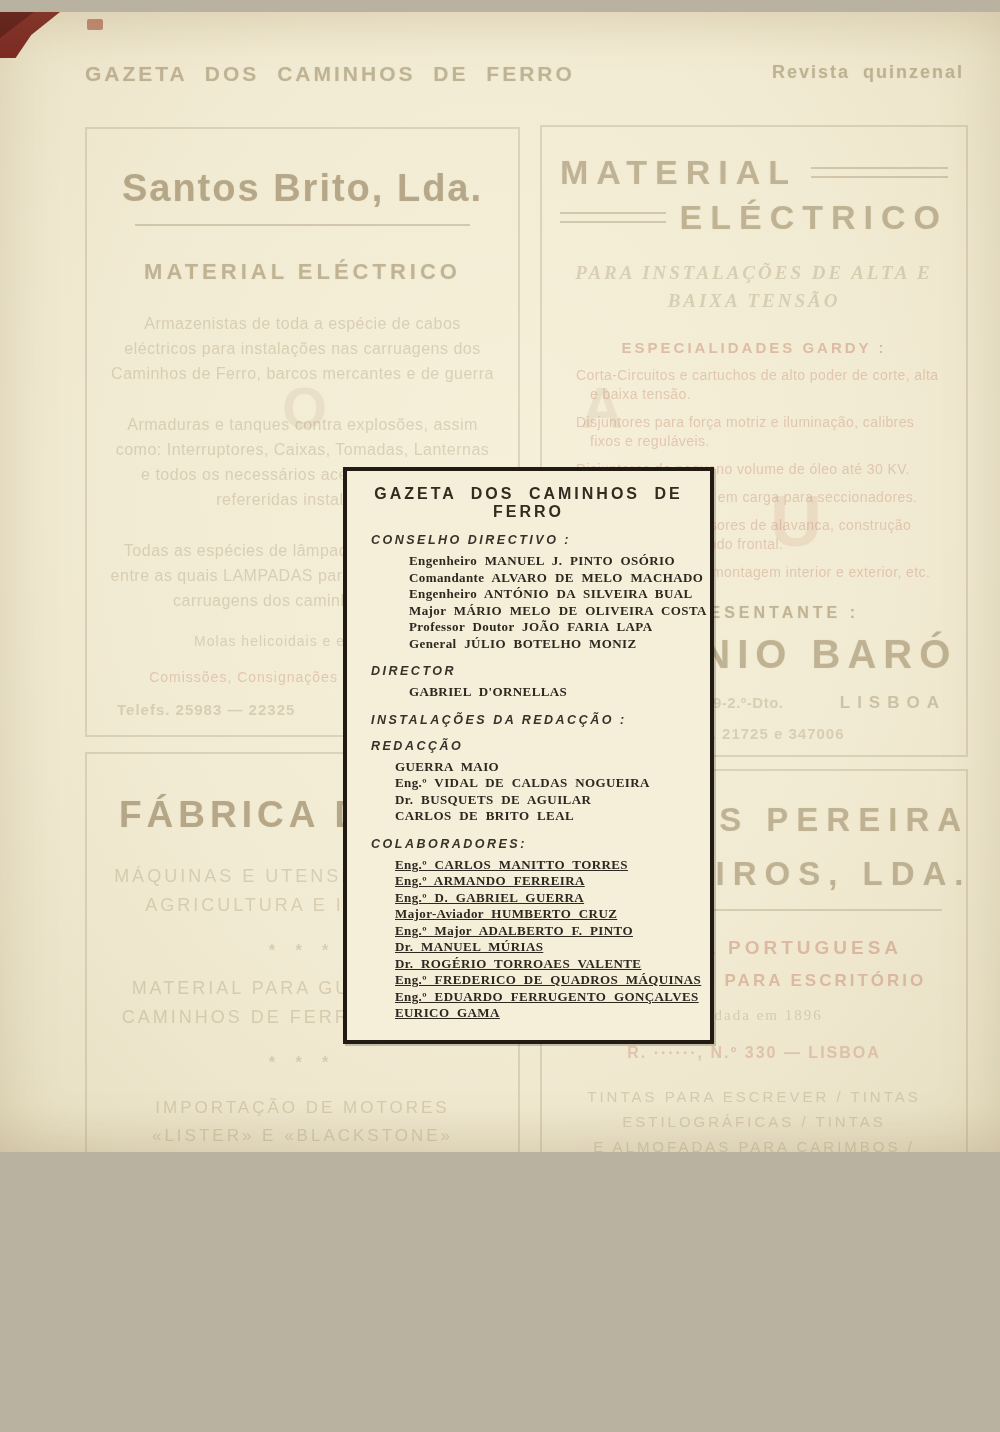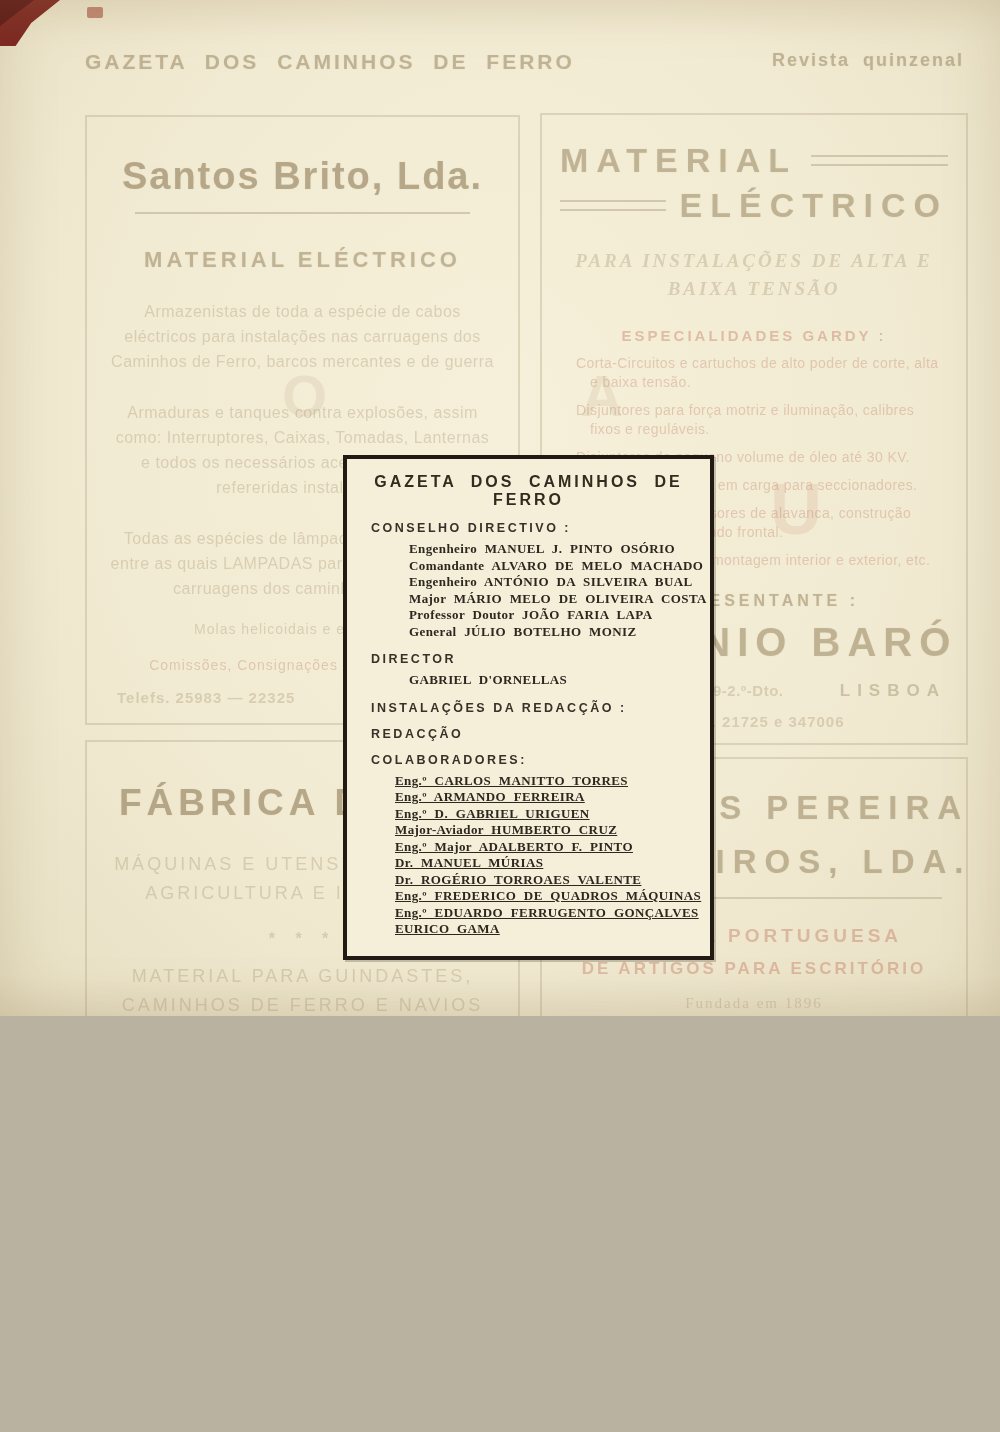--- a/index.html
+++ b/index.html
@@ -1,17 +1,17 @@
 <!DOCTYPE html>
 <html><head>
 <meta charset="utf-8">
 <style>
   html,body{margin:0;padding:0;background:#b9b2a0;}
   .page{
-    position:relative;width:1000px;height:1016px;margin:0 auto;overflow:hidden;
+    position:relative;width:1000px;height:1140px;margin:12px auto;overflow:hidden;
     background:radial-gradient(ellipse at 50% 42%, #f6f0da 0%, #f2ebd3 55%, #eae2c7 88%, #e4dbbe 100%);
     box-shadow:inset 0 0 60px rgba(120,100,60,.18);
     font-family:"Liberation Sans", sans-serif;
   }
   .page::after{content:"";position:absolute;inset:0;pointer-events:none;
     background:linear-gradient(180deg, rgba(190,160,110,.10) 0%, rgba(190,160,110,0) 4%, rgba(190,160,110,0) 96%, rgba(150,120,80,.08) 100%);}
 
   
   .corner-mark{position:absolute;top:0;left:0;width:60px;height:46px;background:#7c2a22;
     clip-path:polygon(0 0,100% 0,52% 50%,26% 100%,0 100%);}
@@ -78,21 +78,21 @@
   .mp-medals{font-size:16px;font-weight:bold;line-height:30px;letter-spacing:1px;margin-top:22px;}
 
   
   .mast{
     position:absolute;left:343px;top:455px;width:371px;z-index:5;box-sizing:border-box;
     background:#f5efd9;border:4px solid #211b13;
     box-shadow:2px 2px 0 rgba(60,50,30,.25);
     padding:14px 0 18px;color:#2d2720;
   }
   .mast-title{font-size:16px;font-weight:bold;letter-spacing:3px;word-spacing:7px;text-align:center;color:#332b1f;}
-  .mast-heading{font-size:12.5px;font-weight:bold;letter-spacing:2.5px;margin:12px 0 0 24px;color:#38312a;}
+  .mast-heading{font-size:12.5px;font-weight:bold;letter-spacing:2.5px;margin:12px 0 0 24px;color:#38312a;font-style:italic;}
   .mast-names{margin:6px 0 0 62px;}
   .mast-names > div{
     font-family:"Liberation Serif",serif;font-weight:bold;font-size:13px;line-height:16.5px;
     letter-spacing:.4px;word-spacing:4px;color:#2d2720;white-space:nowrap;
   }
 
   
   .bleed{position:absolute;font-weight:bold;pointer-events:none;}
   .bleed-right{left:598px;top:468px;font-size:72px;letter-spacing:46px;color:rgba(180,95,70,.12);}
   .bleed-left{left:282px;top:362px;font-size:58px;letter-spacing:120px;color:rgba(160,130,95,.13);}
@@ -211,26 +211,32 @@
       </div>
 
     <div class="mast-heading">DIRECTOR</div>
     <div class="mast-names">
         <div>GABRIEL D'ORNELLAS</div>
       </div>
 
     <div class="mast-heading">INSTALAÇÕES DA REDACÇÃO :</div>
 
     <div class="mast-heading">REDACÇÃO</div>
+    <div class="mast-names" style="margin-left:48px;">
+        <div>GUERRA MAIO</div>
+        <div>Eng.º VIDAL DE CALDAS NOGUEIRA</div>
+        <div>Dr. BUSQUETS DE AGUILAR</div>
+        <div>CARLOS DE BRITO LEAL</div>
+      </div>
 
     <div class="mast-heading">COLABORADORES:</div>
     <div class="mast-names" style="margin-left:48px;text-decoration:underline;">
         <div>Eng.º CARLOS MANITTO TORRES</div>
         <div>Eng.º ARMANDO FERREIRA</div>
-        <div>Eng.º D. GABRIEL URIGUEN</div>
+        <div>Eng.º D. GABRIEL GUERRA</div>
         <div>Major-Aviador HUMBERTO CRUZ</div>
         <div>Eng.º Major ADALBERTO F. PINTO</div>
         <div>Dr. MANUEL MÚRIAS</div>
         <div>Dr. ROGÉRIO TORROAES VALENTE</div>
         <div>Eng.º FREDERICO DE QUADROS MÁQUINAS</div>
         <div>Eng.º EDUARDO FERRUGENTO GONÇALVES</div>
         <div>EURICO GAMA</div>
       </div>
   </div>
 

